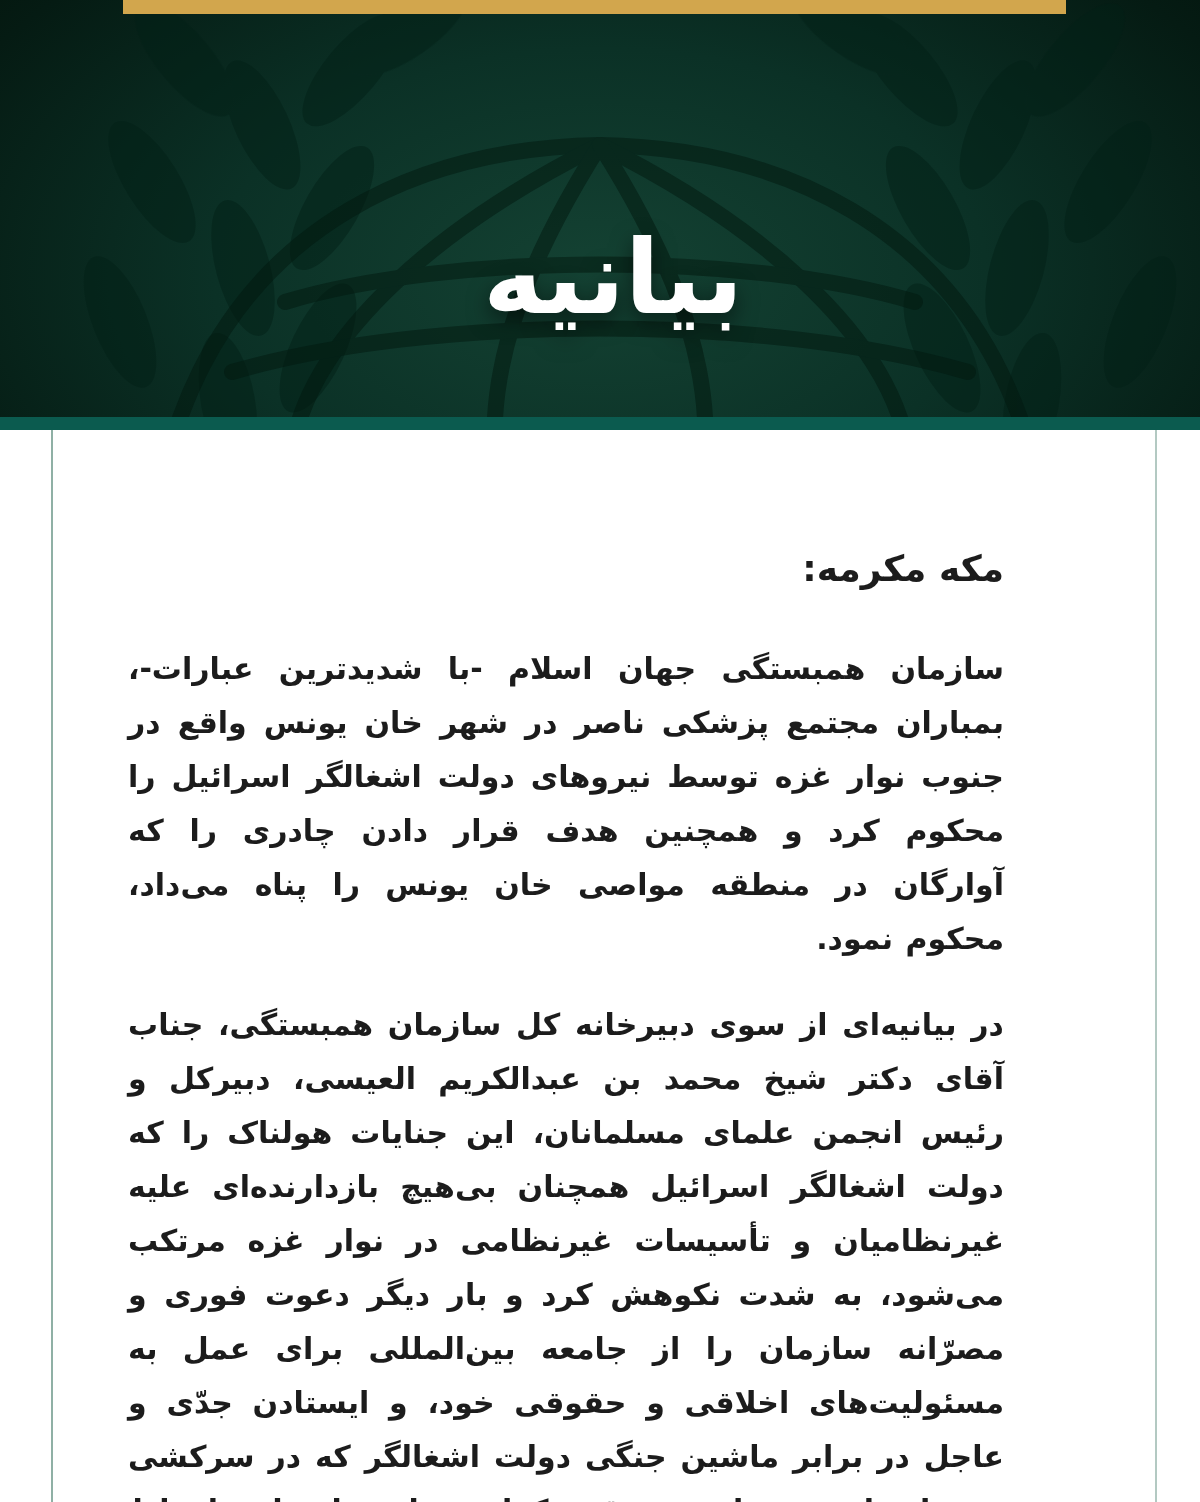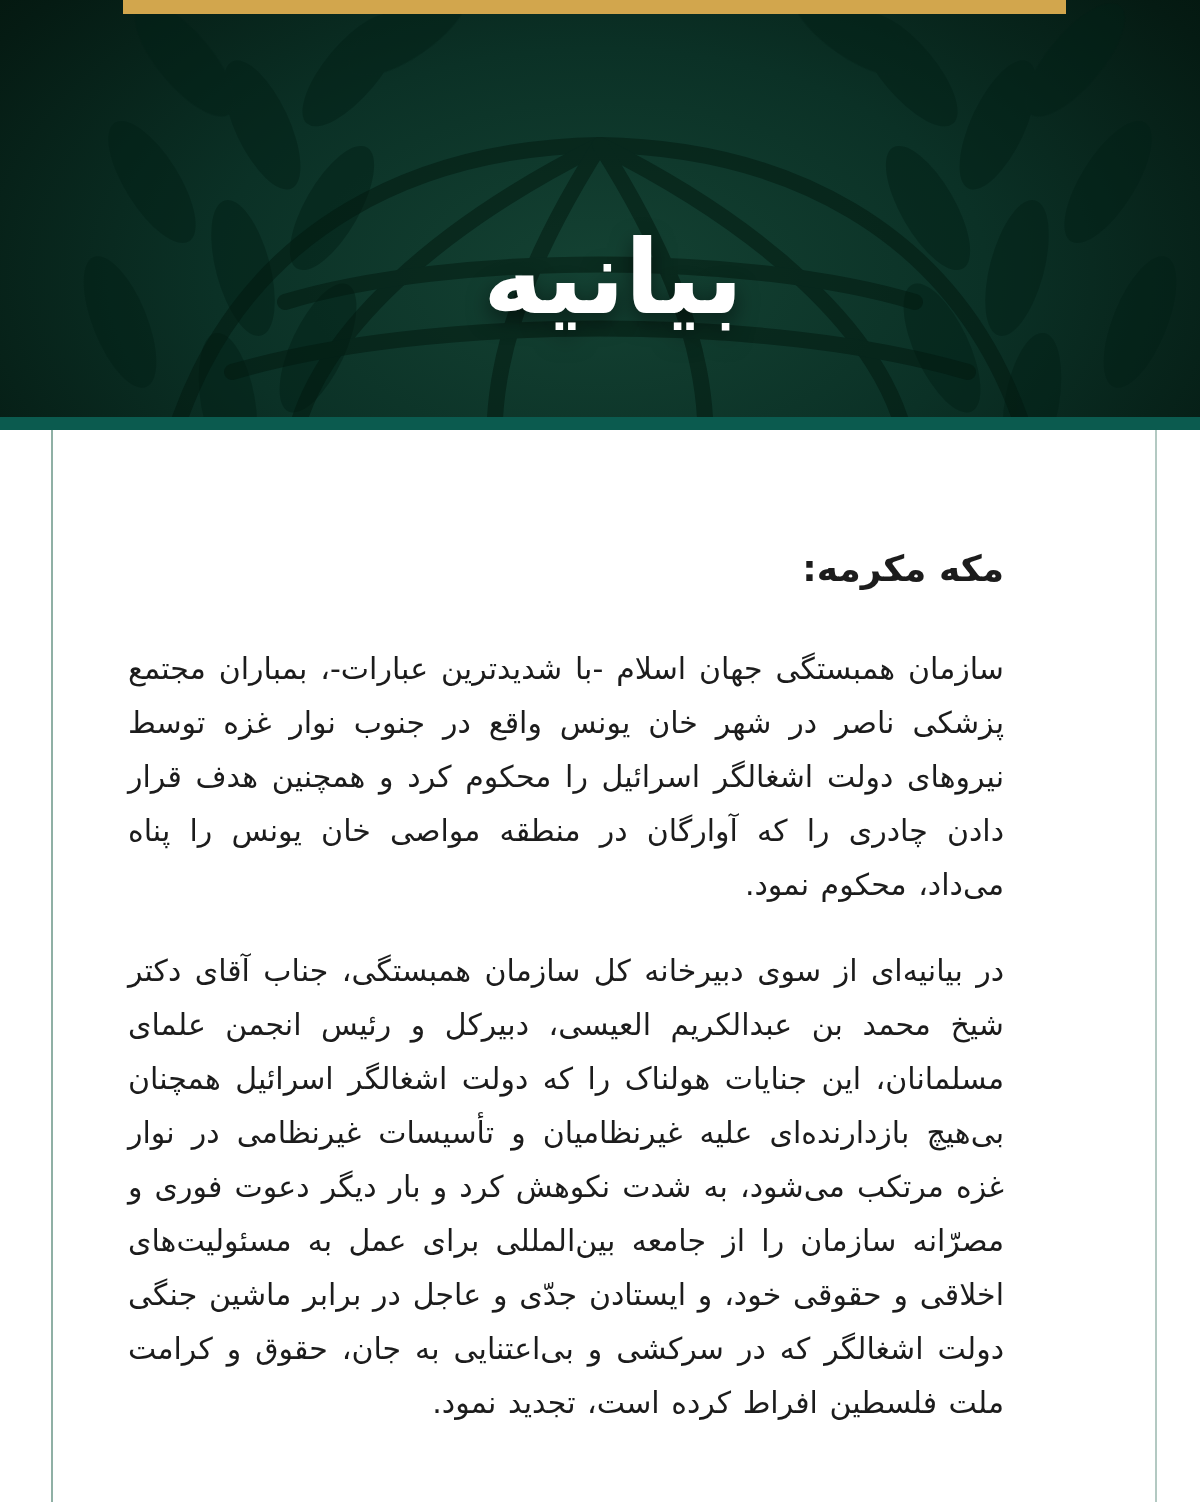--- a/index.html
+++ b/index.html
@@ -33,21 +33,21 @@
   .rule{position:absolute;top:0;bottom:0;width:2px;}
   .rule-left{left:51px;background:#8FB0A5;}
   .rule-right{left:1155px;background:#B3C9C2;}
   .salutation{
     margin:116px 100px 0 128px;direction:rtl;text-align:right;
     font-size:36px;font-weight:bold;color:#1C1C1C;line-height:46px;
   }
   .para{
     margin:50px 100px 0 128px;direction:rtl;
     text-align:justify;text-align-last:right;
-    font-size:30px;font-weight:normal;color:#1C1C1C;line-height:54px;
+    font-size:30px;font-weight:bold;color:#1C1C1C;line-height:54px;
     word-spacing:2px;
   }
   .para + .para{margin-top:32px;}
 </style>
 </head>
 <body>
 
 <div class="page">
 
   <header class="hero">

